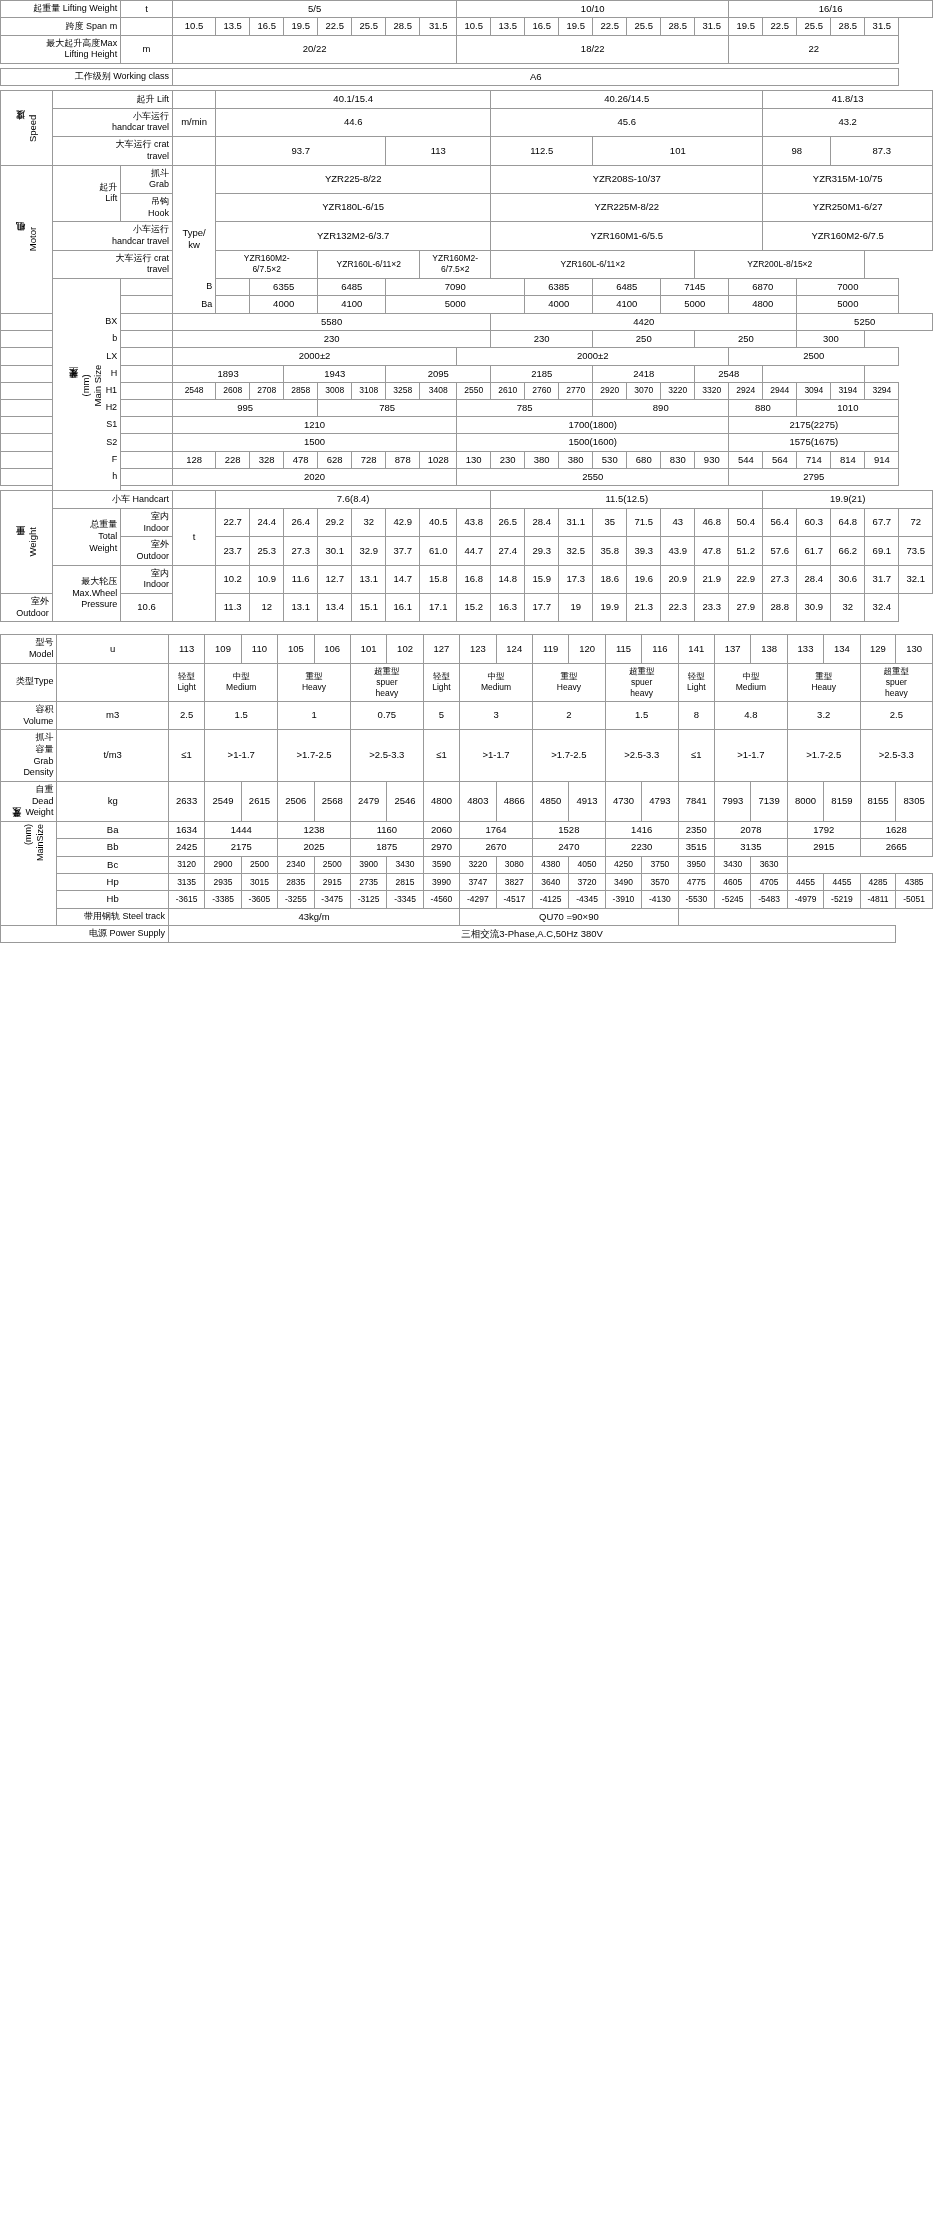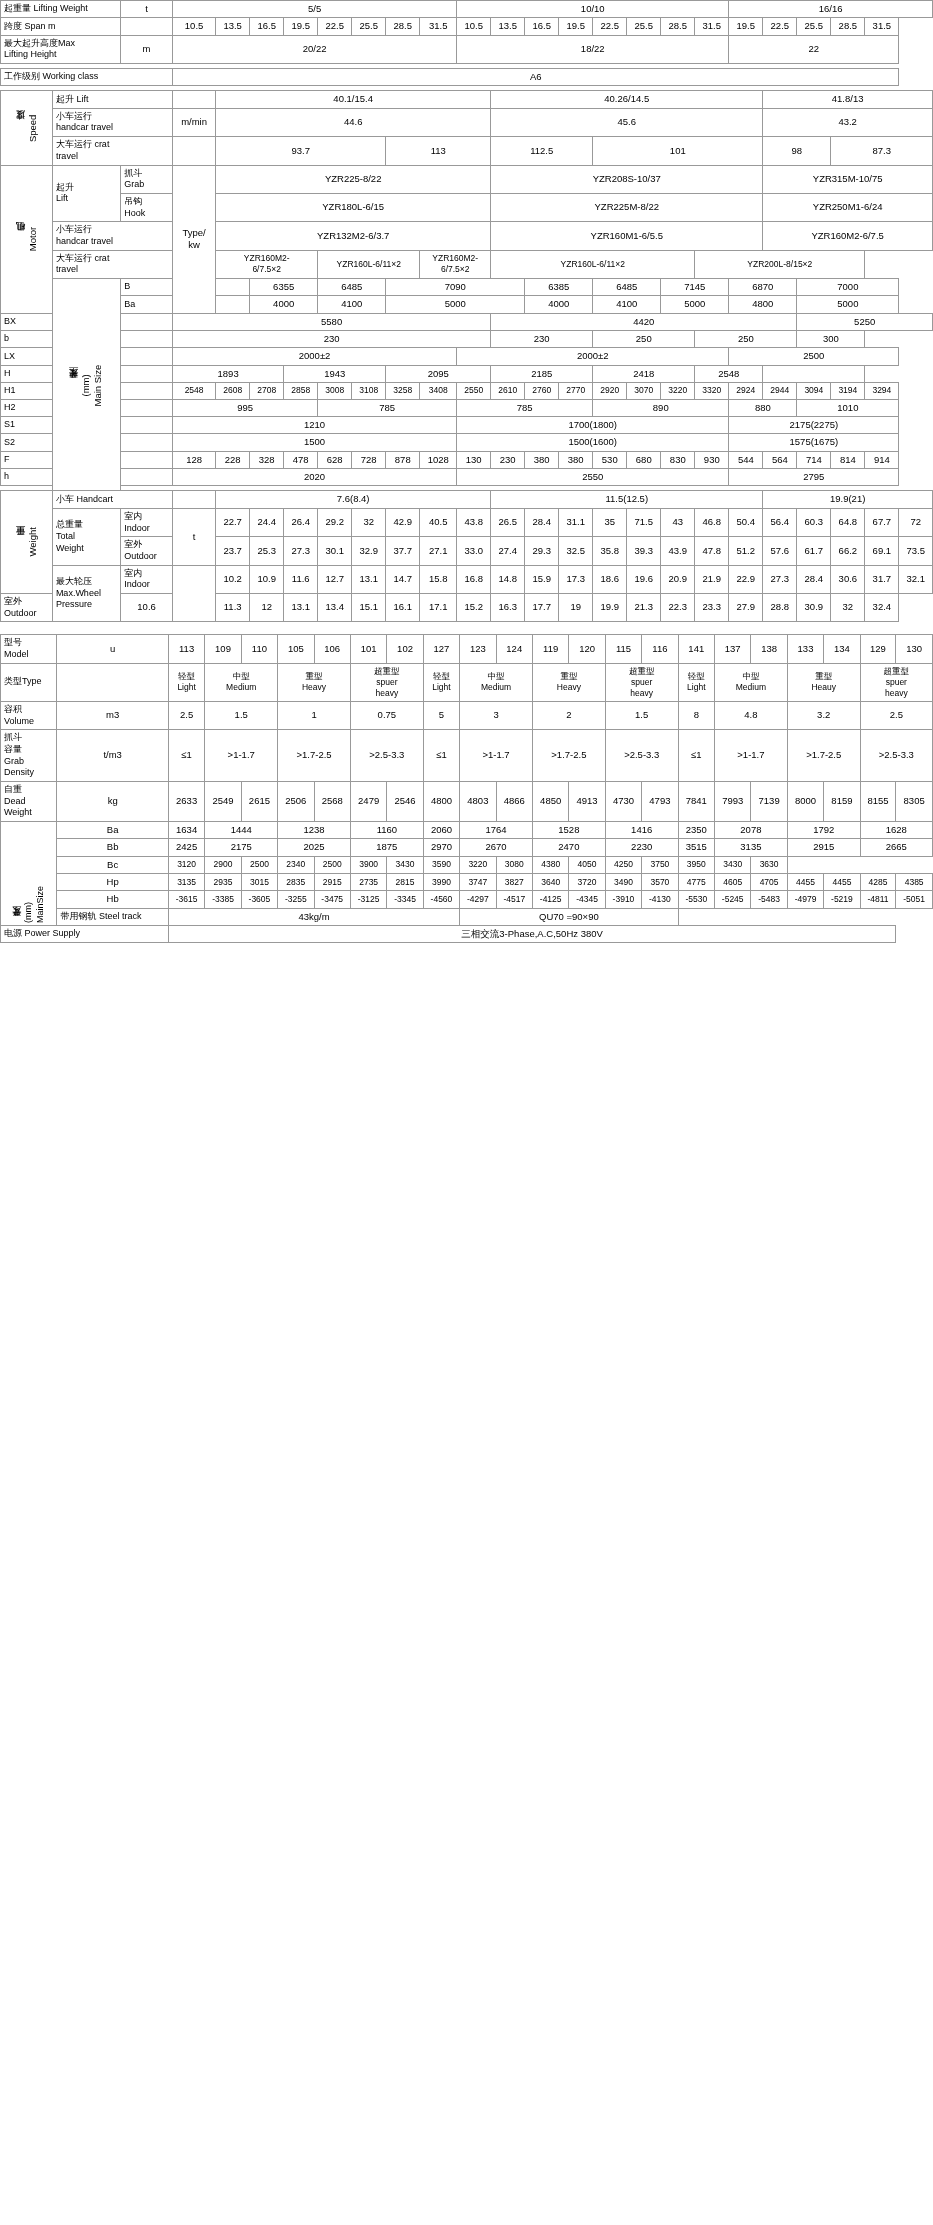--- a/index.html
+++ b/index.html
@@ -6,21 +6,21 @@
     body { font-family: Arial, sans-serif; font-size: 10px; background: #fff; color: #000; }
     table { border-collapse: collapse; width: 100%; }
     td, th {
       border: 1px solid #999;
       padding: 2px 3px;
       text-align: center;
       vertical-align: middle;
       line-height: 1.3;
       font-size: 9.5px;
     }
-    .left-label { text-align: left; font-size: 9px; }
+    .left-label { text-align: right; font-size: 9px; }
     .rotate-cell { writing-mode: vertical-rl; text-orientation: mixed; transform: rotate(180deg); white-space: nowrap; }
     .small-text { font-size: 8.5px; }
   </style>
 </head>
 <body>
 
 <table>
 
   <tbody>
       <tr>
@@ -110,21 +110,21 @@
     <td class="left-label">抓斗<br>Grab</td>
     <td rowspan="6">Type/<br>kw</td>
     <td colspan="8">YZR225-8/22</td>
     <td colspan="8">YZR208S-10/37</td>
     <td colspan="5">YZR315M-10/75</td>
   </tr>
   <tr>
     <td class="left-label">吊钩<br>Hook</td>
     <td colspan="8">YZR180L-6/15</td>
     <td colspan="8">YZR225M-8/22</td>
-    <td colspan="5">YZR250M1-6/24</td>
+    <td colspan="5">YZR250M1-6/27</td>
   </tr>
   <tr>
     <td colspan="2" class="left-label">小车运行<br>handcar travel</td>
     <td colspan="8">YZR132M2-6/3.7</td>
     <td colspan="8">YZR160M1-6/5.5</td>
     <td colspan="5">YZR160M2-6/7.5</td>
   </tr>
   <tr>
     <td colspan="2" class="left-label">大车运行 crat<br>travel</td>
     <td colspan="3" class="small-text">YZR160M2-<br>6/7.5×2</td>
@@ -314,22 +314,22 @@
     <td>72</td>
   </tr>
   <tr>
     <td class="left-label">室外<br>Outdoor</td>
     <td>23.7</td>
     <td>25.3</td>
     <td>27.3</td>
     <td>30.1</td>
     <td>32.9</td>
     <td>37.7</td>
-    <td>27.1</td>
-    <td>33.0</td>
+    <td>61.0</td>
+    <td>44.7</td>
     <td>27.4</td>
     <td>29.3</td>
     <td>32.5</td>
     <td>35.8</td>
     <td>39.3</td>
     <td>43.9</td>
     <td>47.8</td>
     <td>51.2</td>
     <td>57.6</td>
     <td>61.7</td>

